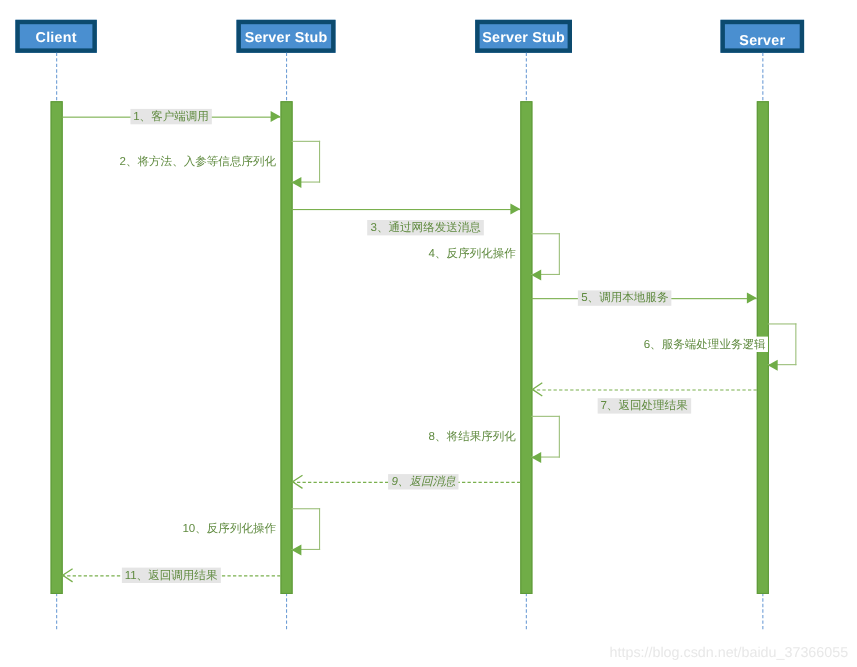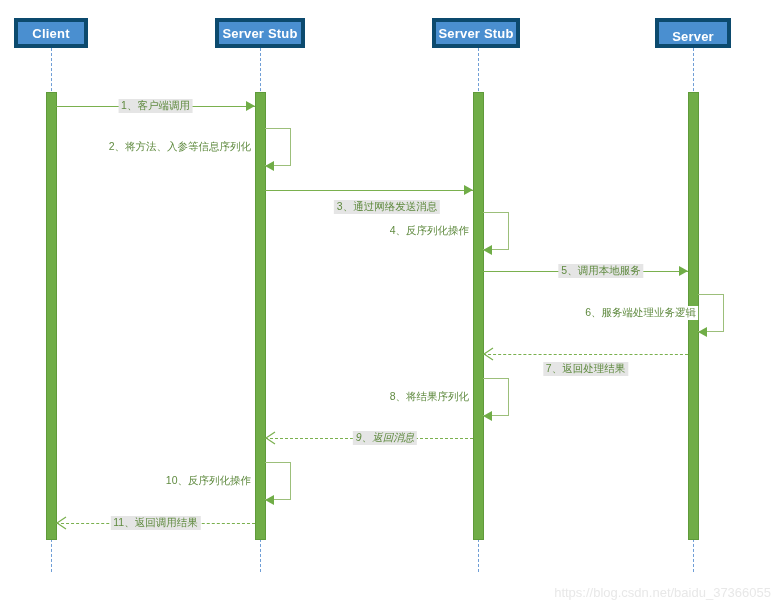--- a/index.html
+++ b/index.html
@@ -151,21 +151,21 @@
       <div class="arrow-head" style="left: 265px; top: 161px; border-top: 5px solid transparent; border-bottom: 5px solid transparent; border-right: 9px solid rgb(112, 173, 71);"></div>
       <div class="selfcall-label" style="left: 253px; top: 147px;">2、将方法、入参等信息序列化</div>
       <div class="msg-line" style="left: 265px; top: 190px; width: 208px;"></div>
       <div class="arrow-head solid-right" style="left: 464px; top: 185px;"></div>
       <div class="msg-label" style="left: 387px; top: 190px; margin-top: 17px;">3、通过网络发送消息</div>
       <div class="selfcall" style="left: 483px; top: 212px; width: 26px; height: 38px;"></div>
       <div class="arrow-head" style="left: 483px; top: 245px; border-top: 5px solid transparent; border-bottom: 5px solid transparent; border-right: 9px solid rgb(112, 173, 71);"></div>
       <div class="selfcall-label" style="left: 471px; top: 231px;">4、反序列化操作</div>
       <div class="msg-line" style="left: 483px; top: 271px; width: 205px;"></div>
       <div class="arrow-head solid-right" style="left: 679px; top: 266px;"></div>
-      <div class="msg-label" style="left: 601px; top: 271px;">5、调用本地服务</div>
+      <div class="msg-label" style="left: 568px; top: 271px;">5、调用本地服务</div>
       <div class="selfcall" style="left: 698px; top: 294px; width: 26px; height: 38px;"></div>
       <div class="arrow-head" style="left: 698px; top: 327px; border-top: 5px solid transparent; border-bottom: 5px solid transparent; border-right: 9px solid rgb(112, 173, 71);"></div>
       <div class="selfcall-label" style="left: 686px; top: 313px; margin-left: 12px;">6、服务端处理业务逻辑</div>
       <div class="msg-line dashed" style="left: 483px; top: 354px; width: 205px;"></div>
       <svg width="11" height="14" style="position: absolute; left: 483px; top: 347px;">
         <path d="M10,1 L1,7 L10,13" fill="none" stroke="#7ab04e" stroke-width="1.2"></path>
       </svg>
       <div class="msg-label" style="left: 585.5px; top: 349px; margin-top: 20px;">7、返回处理结果</div>
       <div class="selfcall" style="left: 483px; top: 378px; width: 26px; height: 38px;"></div>
       <div class="arrow-head" style="left: 483px; top: 411px; border-top: 5px solid transparent; border-bottom: 5px solid transparent; border-right: 9px solid rgb(112, 173, 71);"></div>

